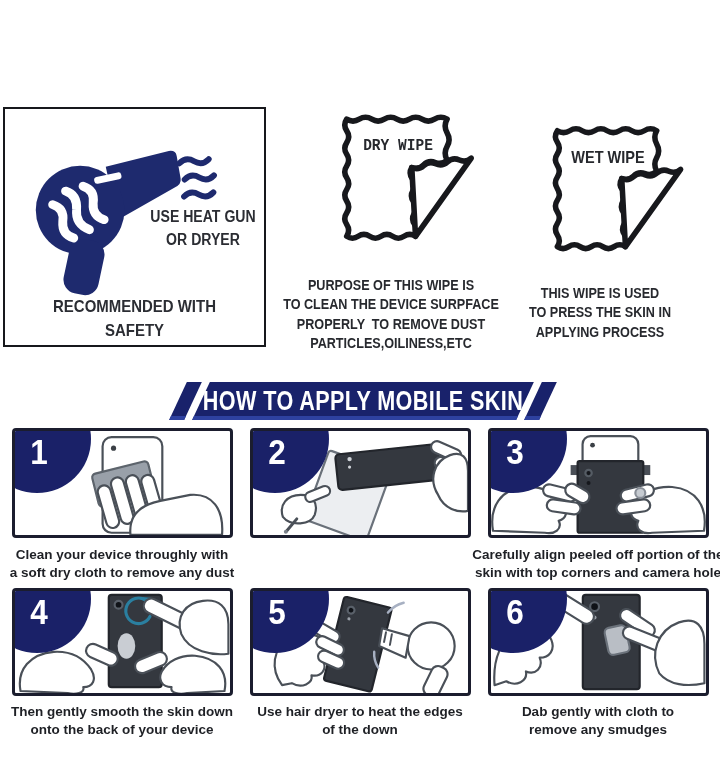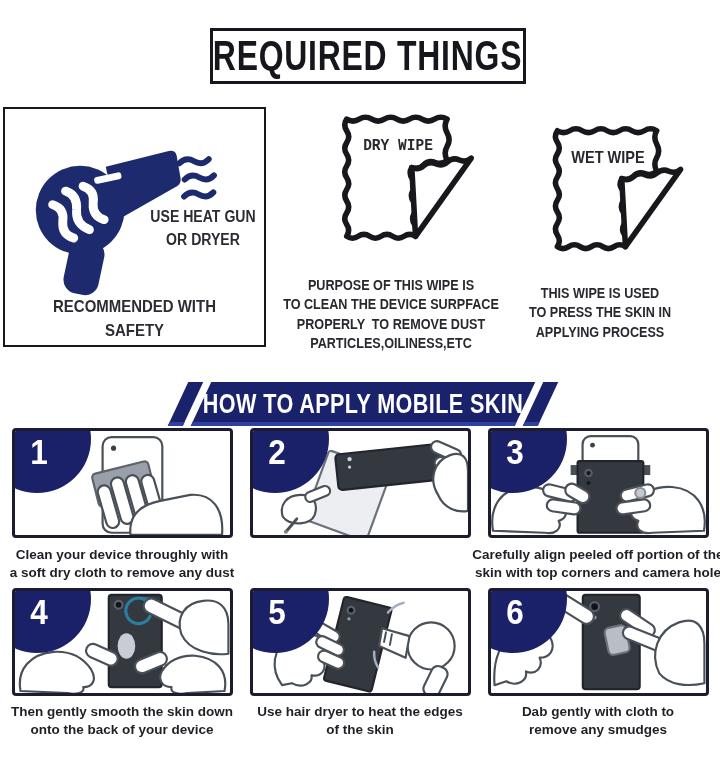--- a/index.html
+++ b/index.html
@@ -25,21 +25,21 @@
     color:#2b2d33;line-height:1.4;transform:scaleX(.88);}
 
   
   .wipe{width:158px;}
   .wipe-label{position:absolute;top:32px;left:8px;width:120px;text-align:center;
     font-size:16.5px;font-weight:700;color:#26282d;transform:scaleX(.88);}
   .wipe-cap{text-align:center;font-size:14.5px;font-weight:700;color:#27292e;
     line-height:1.34;transform:scaleX(.87);}
 
   
-  .banner{left:178px;top:382px;width:370px;height:44px;text-align:right;}
+  .banner{left:178px;top:382px;width:370px;height:38px;text-align:right;}
   .b-seg{position:absolute;top:0;bottom:0;background:#19226b;border-bottom:4px solid #2e41a0;
     transform:skewX(-25deg);box-sizing:border-box;}
   .b-l{left:0;width:15px;} .b-m{left:23px;width:324px;} .b-r{right:0;width:15px;}
   .banner-text{position:absolute;inset:0;display:flex;align-items:center;justify-content:center;
     color:#fff;font-size:27px;font-weight:700;letter-spacing:.5px;transform:scaleX(.8);z-index:2;
     white-space:nowrap;}
 
   
   .panel{position:absolute;width:221px;background:#fff;border:3px solid #1b1d2e;
     border-radius:4px;overflow:hidden;box-sizing:border-box;}
@@ -53,23 +53,20 @@
   .step-cap{position:absolute;width:300px;text-align:center;font-weight:700;font-size:13.5px;
     line-height:1.35;color:#1e2025;white-space:pre;}
   .capr1{top:546px;} .capr2{top:703px;}
   .cc1{left:-28px;} .cc2{left:210px;} .cc3{left:448px;}
 </style>
 </head>
 <body>
 
 <div id="stage">
 
-  <div class="abs hdr-box">
-    <span class="hdr-text">REQUIRED THINGS</span>
-  </div>
 
   <div class="abs gun-box">
     <svg class="abs" style="left:16px;top:20px;" width="202" height="176" viewBox="0 0 205 178">
       <g fill="#1e2a6e">
         <path d="M86,38 L150,22 Q157,21 158,27 L162,50 Q163,56 156,59 L98,92 Z"></path>
         <circle cx="60" cy="82" r="45"></circle>
         <g transform="rotate(12 66 130)">
             <rect x="48" y="112" width="36" height="56" rx="14"></rect>
           </g>
       </g>
@@ -232,21 +229,21 @@
         <path d="M122,62 a 26,26 0 0 0 4,16" fill="none" stroke="#a7b0c2" stroke-width="2.5"></path>
         <circle cx="180" cy="56" r="24"></circle>
         <path d="M158,46 L130,38 L127,56 L154,68 Z"></path>
         <line x1="134" y1="42" x2="132" y2="52" stroke-width="2"></line>
         <line x1="140" y1="44" x2="138" y2="55" stroke-width="2"></line>
         <rect x="176" y="76" width="17" height="32" rx="7" transform="rotate(26 184 92)"></rect>
       </g>
     </svg>
   </div>
   <div class="step-cap capr2 cc2">Use hair dryer to heat the edges
-of the skin</div>
+of the down</div>
 
   <div class="panel row2 c3">
     <div class="badge"></div>
     <div class="num">6</div>
     <svg class="scene" viewBox="0 0 216 104">
       <g stroke="#4a5058" stroke-width="2.2" fill="#fff" stroke-linejoin="round" stroke-linecap="round">
         <rect x="92" y="4" width="58" height="96" rx="3" fill="#34383f" stroke="#22252b"></rect>
         <circle cx="104" cy="16" r="4.5" fill="#0f1217" stroke="#596069"></circle>
         <circle cx="104" cy="27" r="2" fill="#9aa0a8" stroke="none"></circle>
         <path d="M2,96 C0,70 8,48 28,40 C44,34 56,40 60,50 C64,60 58,68 48,68 C52,78 44,86 34,82 C36,92 24,98 14,92 Z"></path>

